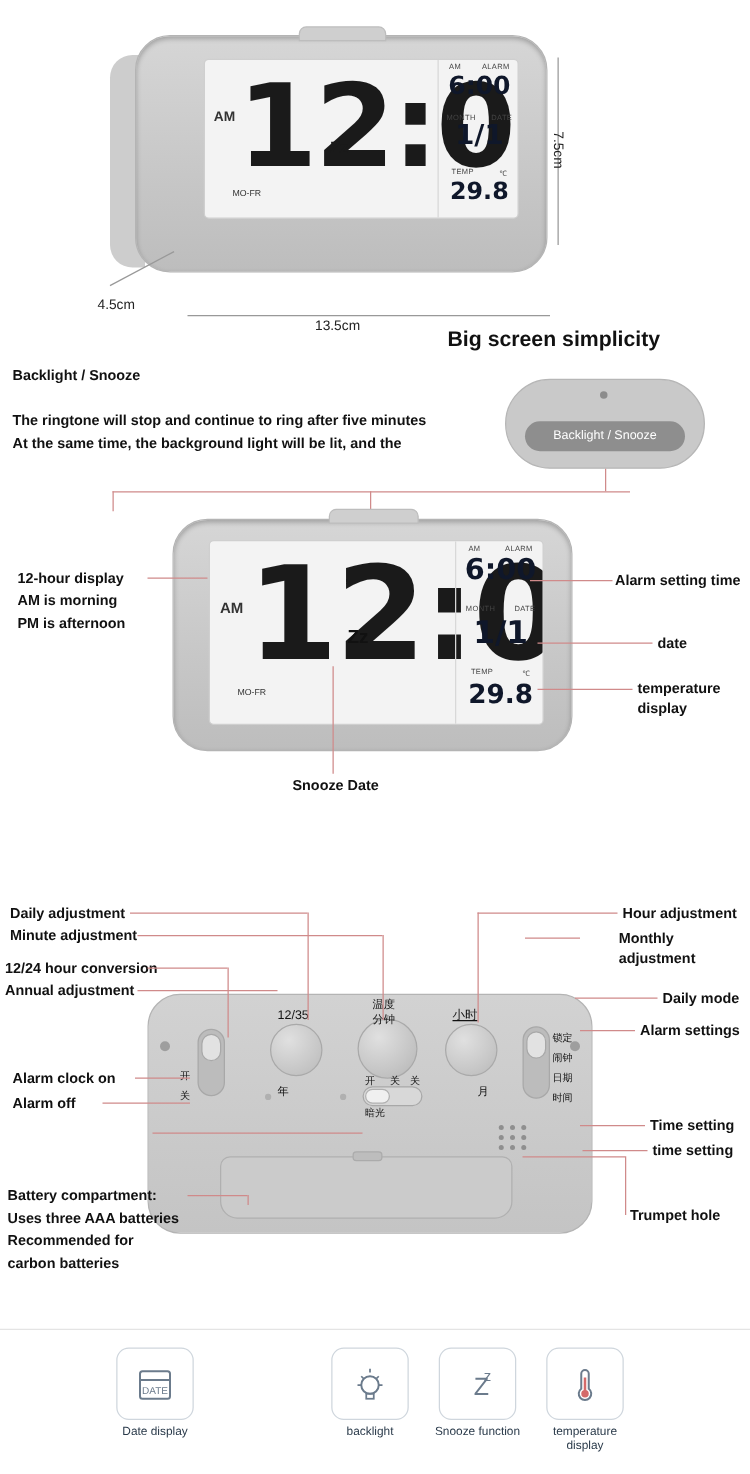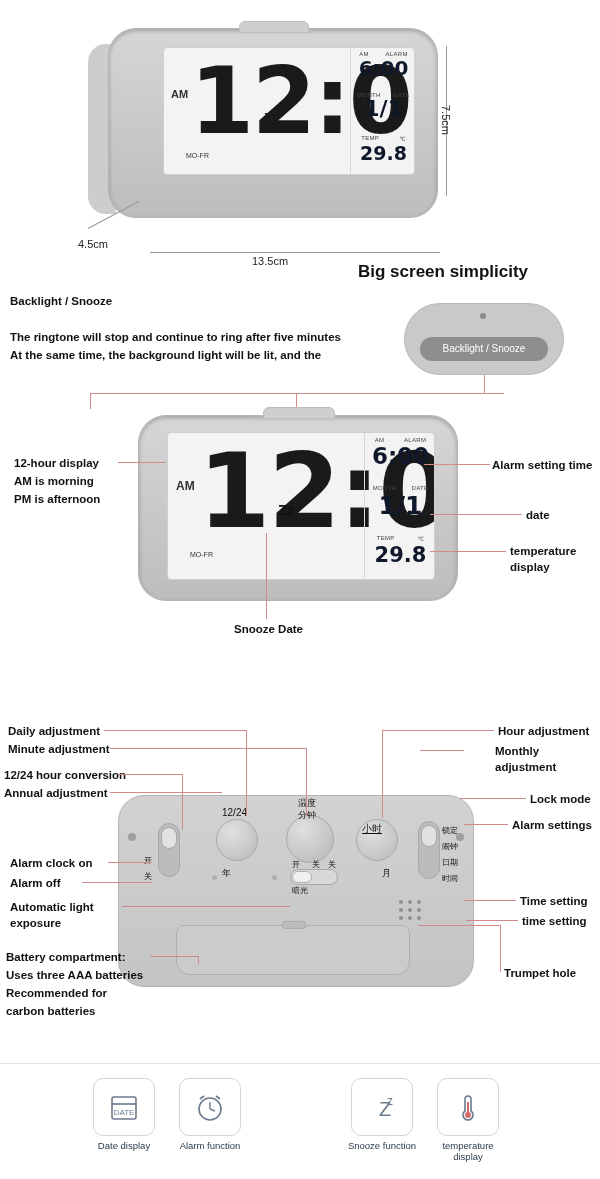--- a/index.html
+++ b/index.html
@@ -186,30 +186,30 @@
   <div class="leader" style="left:266px; top:248px; width:1px; height:86px;"></div>
 </div>
 
 <div class="section" style="height:378px;">
 
   <div style="position:absolute; left:118px; top:110px; width:356px; height:192px;
               background:linear-gradient(180deg,#d2d2d2,#c4c4c4); border:1px solid #b4b4b4; border-radius:26px;"></div>
 
   <div style="position:absolute; left:216px; top:134px; width:42px; height:42px; border-radius:50%;
               background:radial-gradient(circle at 35% 30%,#e0e0e0,#b9b9b9); border:1px solid #a9a9a9;"></div>
-  <div class="txt" style="left:222px; top:120px; font-size:10px;">12/24</div>
+  <div class="txt" style="left:222px; top:120px; font-size:10px;">12/35</div>
 
   <div style="position:absolute; left:286px; top:130px; width:48px; height:48px; border-radius:50%;
               background:radial-gradient(circle at 35% 30%,#e0e0e0,#b5b5b5); border:1px solid #a9a9a9;"></div>
   <div class="txt" style="left:298px; top:110px; font-size:9px;">温度</div>
   <div class="txt" style="left:298px; top:122px; font-size:9px;">分钟</div>
 
   <div style="position:absolute; left:356px; top:134px; width:42px; height:42px; border-radius:50%;
               background:radial-gradient(circle at 35% 30%,#e0e0e0,#b9b9b9); border:1px solid #a9a9a9;"></div>
-  <div class="txt" style="left:362px; top:136px; font-size:10px;text-decoration:underline;">小时</div>
+  <div class="txt" style="left:362px; top:120px; font-size:10px;text-decoration:underline;">小时</div>
 
   <div class="txt" style="left:222px; top:180px; font-size:9px;">年</div>
   <div class="txt" style="left:382px; top:180px; font-size:9px;">月</div>
 
   <div style="position:absolute; left:158px; top:138px; width:22px; height:54px; border-radius:11px; background:#bcbcbc; border:1px solid #a8a8a8;"></div>
   <div style="position:absolute; left:161px; top:142px; width:16px; height:22px; border-radius:8px; background:#e2e2e2; border:1px solid #a8a8a8;"></div>
   <div class="txt" style="left:144px; top:168px; font-size:8px;">开</div>
   <div class="txt" style="left:144px; top:184px; font-size:8px;">关</div>
 
   <div style="position:absolute; left:418px; top:136px; width:22px; height:58px; border-radius:11px; background:#bcbcbc; border:1px solid #a8a8a8;"></div>
@@ -262,34 +262,33 @@
   <div class="leader" style="left:118px; top:89px; width:64px;"></div>
   <div class="leader" style="left:182px; top:89px; width:1px; height:56px;"></div>
   <div class="leader" style="left:110px; top:107px; width:112px;"></div>
 
   <div class="txt b" style="left:498px; top:38px;">Hour adjustment</div>
   <div class="txt b" style="left:484px; top:58px;margin-left:11px;">Monthly adjustment</div>
   <div class="leader" style="left:382px; top:45px; width:112px;"></div>
   <div class="leader" style="left:382px; top:45px; width:1px; height:88px;"></div>
   <div class="leader" style="left:420px; top:65px; width:44px;"></div>
 
-  <div class="txt b" style="left:530px; top:106px;">Lock mode</div>
+  <div class="txt b" style="left:530px; top:106px;">Daily mode</div>
   <div class="leader" style="left:460px; top:113px; width:66px;"></div>
   <div class="txt b" style="left:512px; top:132px;">Alarm settings</div>
   <div class="leader" style="left:464px; top:139px; width:44px;"></div>
   <div class="txt b" style="left:520px; top:208px;">Time setting</div>
   <div class="leader" style="left:464px; top:215px; width:52px;"></div>
   <div class="txt b" style="left:522px; top:228px;">time setting</div>
   <div class="leader" style="left:466px; top:235px; width:52px;"></div>
 
   <div class="txt b" style="left:10px; top:170px;">Alarm clock on</div>
   <div class="leader" style="left:108px; top:177px; width:44px;"></div>
   <div class="txt b" style="left:10px; top:190px;">Alarm off</div>
   <div class="leader" style="left:82px; top:197px; width:70px;"></div>
-  <div class="txt b" style="left:10px; top:214px; width:110px;">Automatic light exposure</div>
   <div class="leader" style="left:122px; top:221px; width:168px;"></div>
 
   <div class="txt b" style="left:6px; top:264px;">Battery compartment:</div>
   <div class="txt b" style="left:6px; top:282px;">Uses three AAA batteries</div>
   <div class="txt b" style="left:6px; top:300px;">Recommended for</div>
   <div class="txt b" style="left:6px; top:318px;">carbon batteries</div>
   <div class="leader" style="left:150px; top:271px; width:48px;"></div>
   <div class="leader" style="left:198px; top:271px; width:1px; height:8px;"></div>
 
   <div class="txt b" style="left:504px; top:280px;">Trumpet hole</div>
@@ -304,32 +303,31 @@
     <div class="icon-box">
       <svg width="34" height="34" viewBox="0 0 34 34">
           <rect x="5" y="7" width="24" height="22" rx="2" fill="none" stroke="#6b7b8c" stroke-width="1.6"></rect>
           <line x1="5" y1="14" x2="29" y2="14" stroke="#6b7b8c" stroke-width="1.6"></line>
           <text x="17" y="25" font-size="8" text-anchor="middle" fill="#6b7b8c" font-family="Liberation Sans, sans-serif">DATE</text>
         </svg>
     </div>
     <div class="icon-cap">Date display</div>
   </div>
 
-  <div class="icon-cell" style="left:172px; top:14px;">
+
+  <div class="icon-cell" style="left:258px; top:14px;">
     <div class="icon-box">
       <svg width="34" height="34" viewBox="0 0 34 34">
-          <circle cx="17" cy="19" r="11" fill="none" stroke="#6b7b8c" stroke-width="1.6"></circle>
-          <path d="M7 9 L11 6 M27 9 L23 6" stroke="#6b7b8c" stroke-width="1.6" fill="none"></path>
-          <line x1="17" y1="19" x2="17" y2="12" stroke="#6b7b8c" stroke-width="1.4"></line>
-          <line x1="17" y1="19" x2="22" y2="21" stroke="#6b7b8c" stroke-width="1.4"></line>
+          <circle cx="17" cy="18" r="7" fill="none" stroke="#6b7b8c" stroke-width="1.6"></circle>
+          <rect x="14" y="25" width="6" height="4" fill="none" stroke="#6b7b8c" stroke-width="1.4"></rect>
+          <path d="M17 5 v3 M7 18 h3 M24 18 h3 M10 11 l2 2 M24 11 l-2 2" stroke="#6b7b8c" stroke-width="1.4"></path>
         </svg>
     </div>
-    <div class="icon-cap">Alarm function</div>
-  </div>
-
+    <div class="icon-cap">backlight</div>
+  </div>
 
   <div class="icon-cell" style="left:344px; top:14px;">
     <div class="icon-box">
       <svg width="34" height="34" viewBox="0 0 34 34">
           <text x="14" y="26" font-size="20" fill="#6b7b8c" font-family="Liberation Sans, sans-serif">Z</text>
           <text x="22" y="15" font-size="12" fill="#6b7b8c" font-family="Liberation Sans, sans-serif">z</text>
         </svg>
     </div>
     <div class="icon-cap">Snooze function</div>
   </div>

